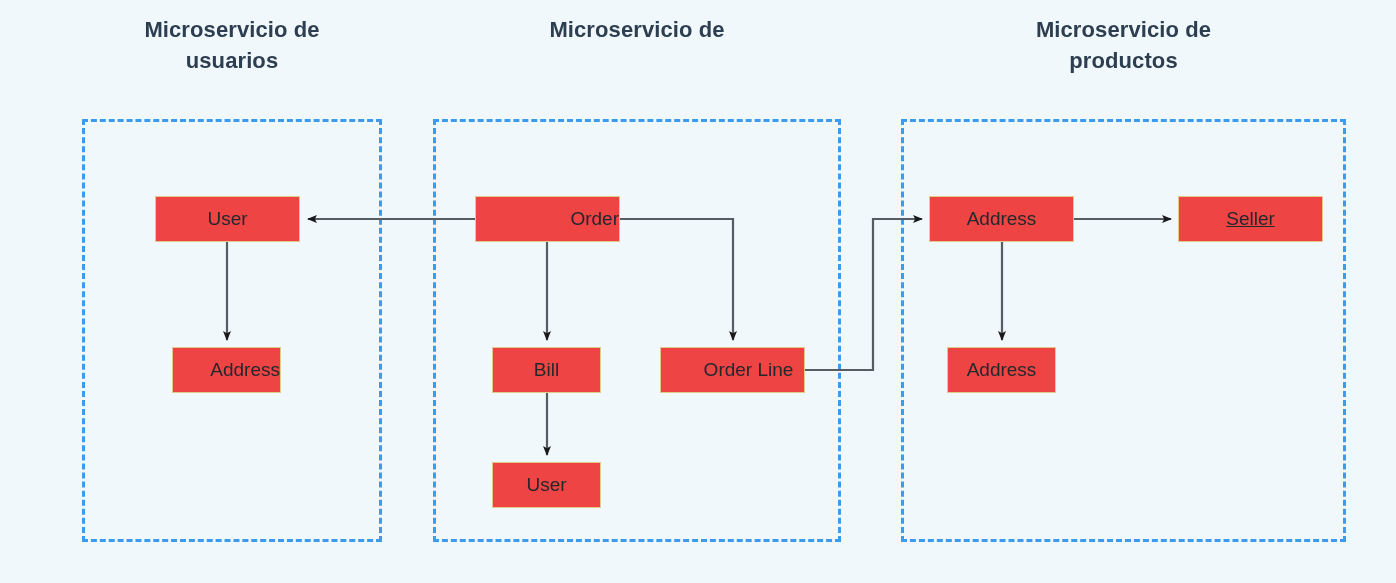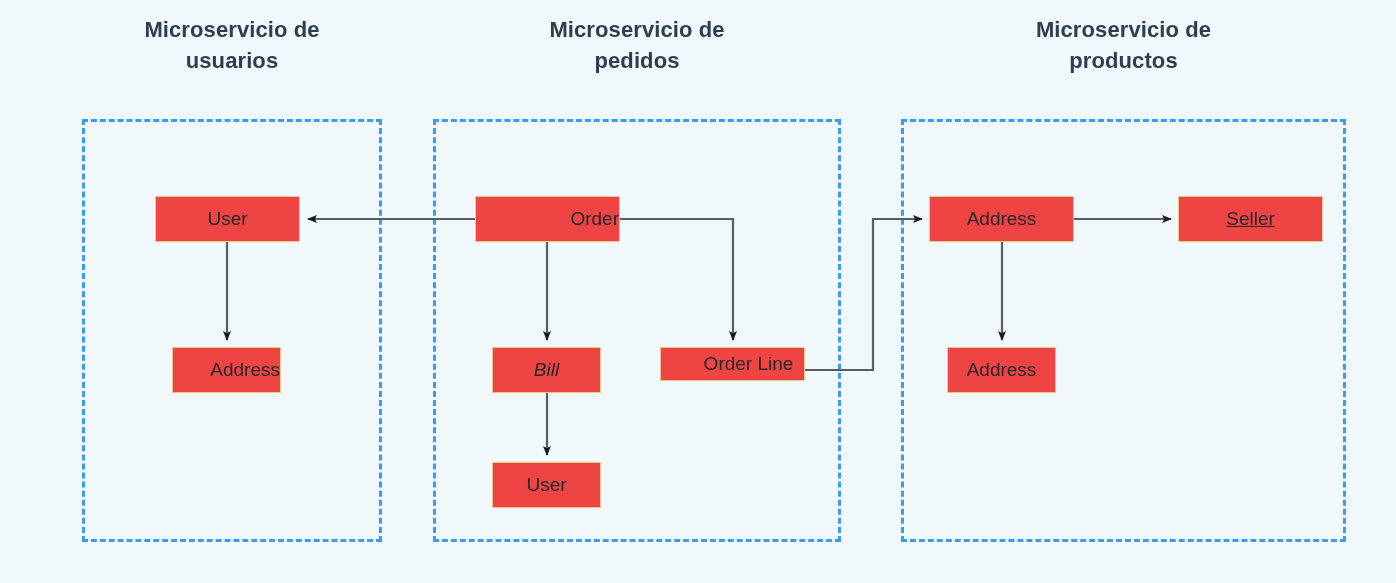--- a/index.html
+++ b/index.html
@@ -61,21 +61,20 @@
 
 <div id="canvas">
 
   <div class="group-title" style="left:74px; top:14px; width:300px;">
     <div>Microservicio de</div>
     <div>usuarios</div>
   </div>
 
   <div class="group-title" style="left:425px; top:14px; width:408px;">
     <div>Microservicio de</div>
-    <div>pedidos</div>
   </div>
 
   <div class="group-title" style="left:893px; top:14px; width:445px;">
     <div>Microservicio de</div>
     <div>productos</div>
   </div>
 
   <div class="group-box" style="left:74px; top:119px; width:300px; height:423px;"></div>
   <div class="group-box" style="left:425px; top:119px; width:408px; height:423px;"></div>
   <div class="group-box" style="left:893px; top:119px; width:445px; height:423px;"></div>
@@ -103,29 +102,29 @@
   </div>
 
   <div class="entity" style="left:164px; top:347px; width:109px; height:46px;justify-content:flex-end;">
     <span>Address</span>
   </div>
 
   <div class="entity" style="left:467px; top:196px; width:145px; height:46px;justify-content:flex-end;">
     <span>Order</span>
   </div>
 
-  <div class="entity" style="left:484px; top:347px; width:109px; height:46px;font-style:italic;">
+  <div class="entity" style="left:484px; top:347px; width:109px; height:46px;">
     <span>Bill</span>
   </div>
 
   <div class="entity" style="left:484px; top:462px; width:109px; height:46px;">
     <span>User</span>
   </div>
 
-  <div class="entity" style="left:652px; top:347px; width:145px; height:34px;padding-left:32px;">
+  <div class="entity" style="left:652px; top:347px; width:145px; height:46px;padding-left:32px;">
     <span>Order Line</span>
   </div>
 
   <div class="entity" style="left:921px; top:196px; width:145px; height:46px;">
     <span>Address</span>
   </div>
 
   <div class="entity" style="left:1170px; top:196px; width:145px; height:46px;text-decoration:underline;">
     <span>Seller</span>
   </div>

